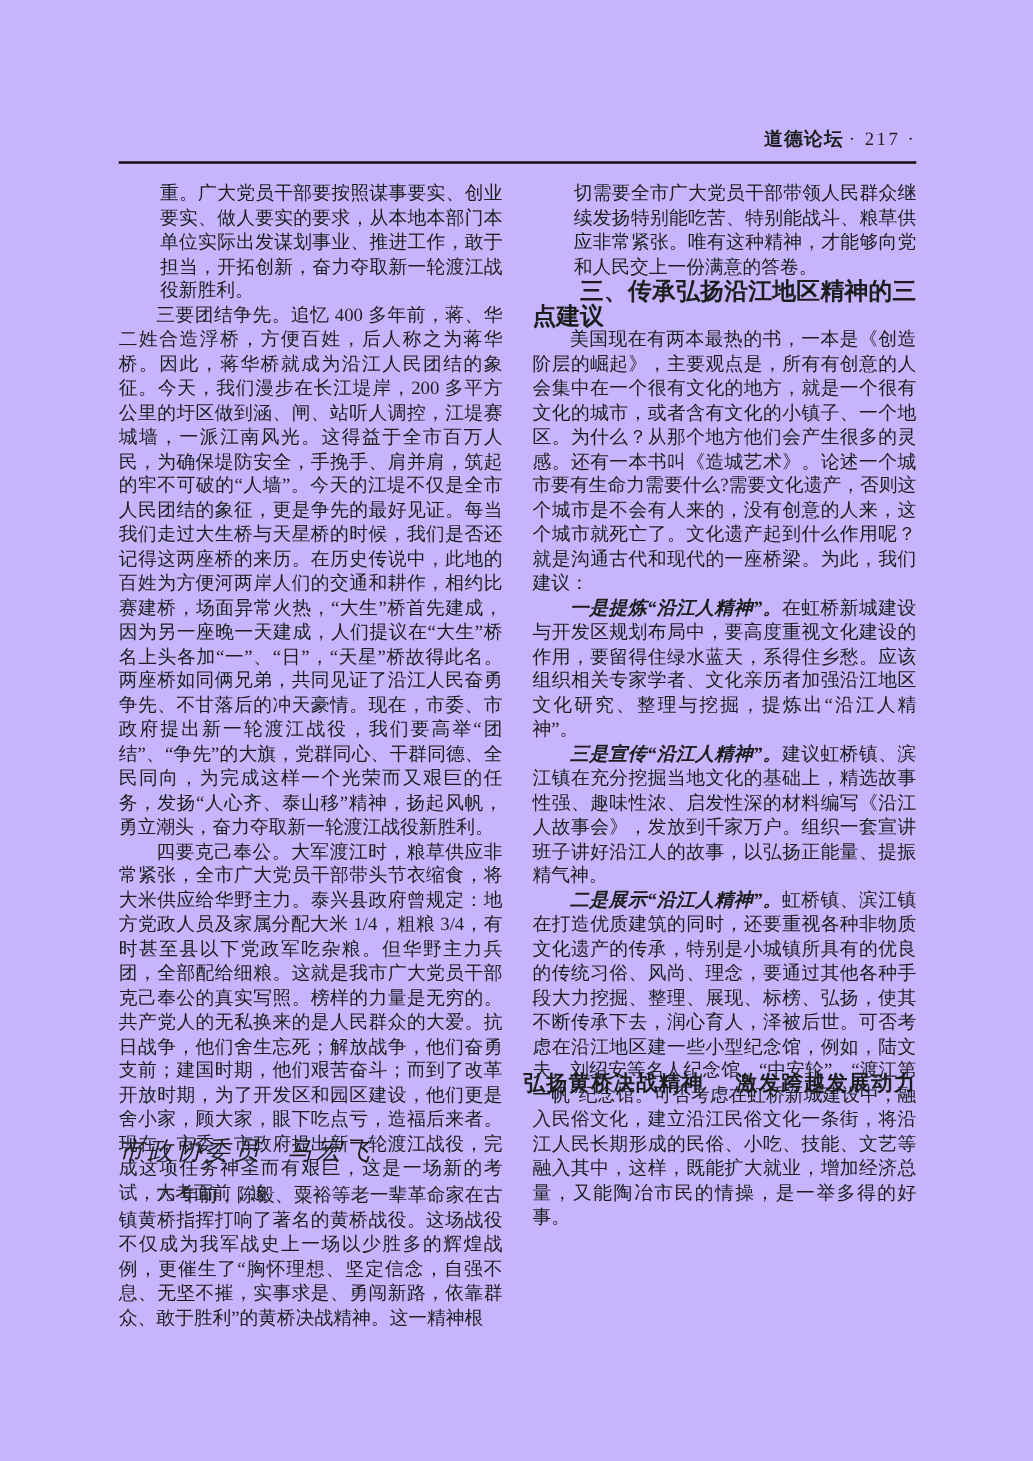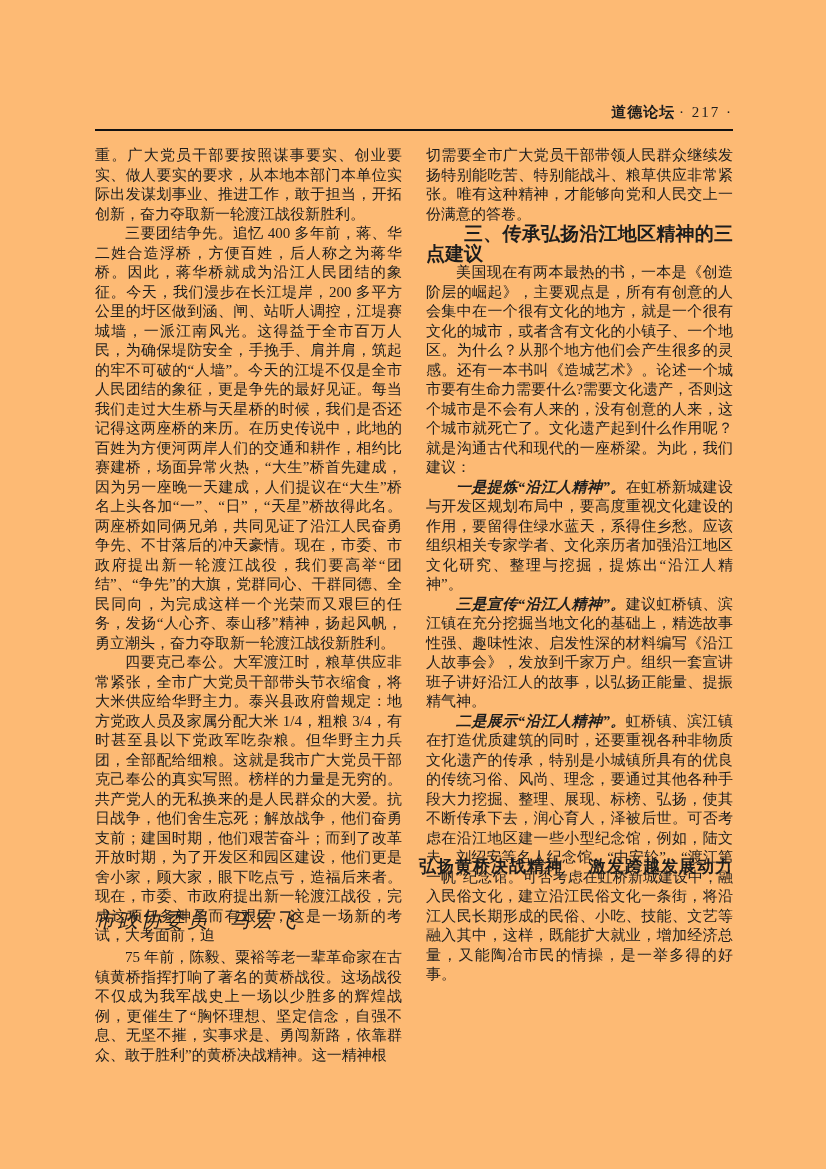--- a/index.html
+++ b/index.html
@@ -1,21 +1,21 @@
 <!DOCTYPE html>
 <html><head>
 <meta charset="utf-8">
 <style>
   * { margin: 0; padding: 0; box-sizing: border-box; }
   html, body { background: #ffffff; }
   .page {
     position: relative;
     width: 826px;
     height: 1169px;
-    background: #fdba74;
+    background: #c4b5fd;
     font-family: "Liberation Serif", "DejaVu Serif", serif;
     color: #1d1d1d;
     overflow: hidden;
   }
   
   .running-head {
     position: absolute;
     top: 102px;
     left: 95px;
     width: 638px;
@@ -49,21 +49,21 @@
   .cols-article1 { top: 146px; height: 690px; }
   .cols-article2 { top: 948px; height: 110px; }
   .col {
     width: 307px;
     font-size: 15px;
     line-height: 19.5px;
     text-align: justify;
     text-justify: inter-character;
   }
   .para { text-indent: 2em; }
-  .para.cont { text-indent: 0; }
+  .para.cont { text-indent: 0; margin-left: 33px; }
   .section-heading {
     font-family: "Liberation Sans", "DejaVu Sans", sans-serif;
     font-weight: 700;
     text-indent: 2em;
     font-size: 19px;
   }
   .lead {
     font-style: italic;
     font-weight: 600;
   }

